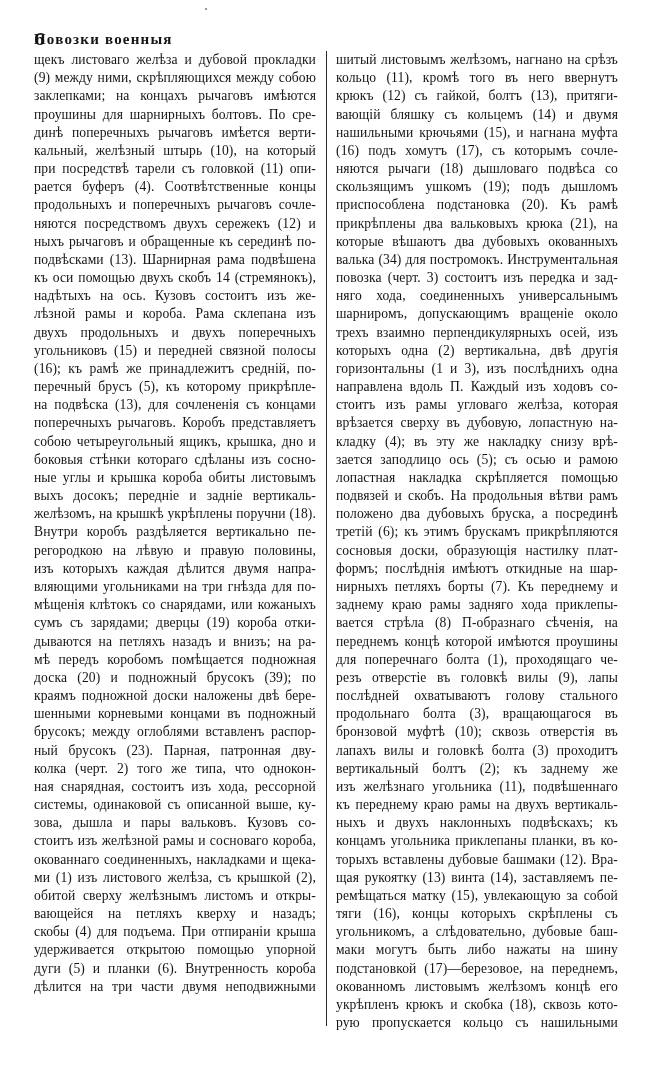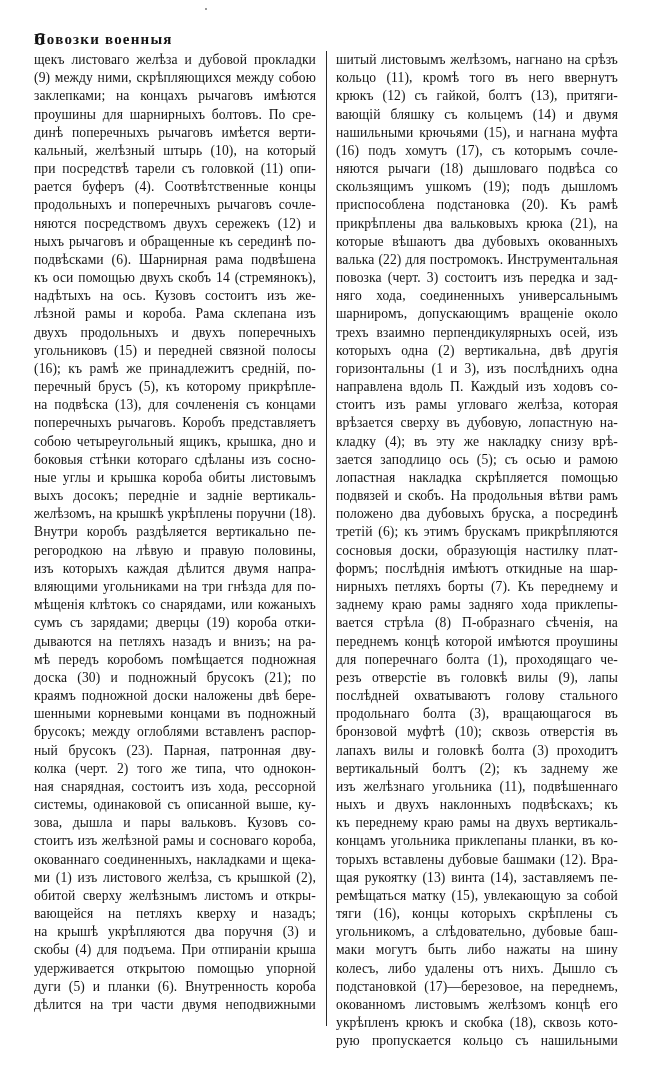--- a/index.html
+++ b/index.html
@@ -33,21 +33,21 @@
         <span class="line">(9) между ними, скрѣпляющихся между собою</span>
         <span class="line">заклепками; на концахъ рычаговъ имѣются</span>
         <span class="line">проушины для шарнирныхъ болтовъ. По сре-</span>
         <span class="line">динѣ поперечныхъ рычаговъ имѣется верти-</span>
         <span class="line">кальный, желѣзный штырь (10), на который</span>
         <span class="line">при посредствѣ тарели съ головкой (11) опи-</span>
         <span class="line">рается буферъ (4). Соотвѣтственные концы</span>
         <span class="line">продольныхъ и поперечныхъ рычаговъ сочле-</span>
         <span class="line">няются посредствомъ двухъ сережекъ (12) и</span>
         <span class="line">ныхъ рычаговъ и обращенные къ серединѣ по-</span>
-        <span class="line">подвѣсками (6). Шарнирная рама подвѣшена</span>
+        <span class="line">подвѣсками (13). Шарнирная рама подвѣшена</span>
         <span class="line">къ оси помощью двухъ скобъ 14 (стремянокъ),</span>
         <span class="line">надѣтыхъ на ось. Кузовъ состоитъ изъ же-</span>
         <span class="line">лѣзной рамы и короба. Рама склепана изъ</span>
         <span class="line">двухъ продольныхъ и двухъ поперечныхъ</span>
         <span class="line">угольниковъ (15) и передней связной полосы</span>
         <span class="line">(16); къ рамѣ же принадлежитъ средній, по-</span>
         <span class="line">перечный брусъ (5), къ которому прикрѣпле-</span>
         <span class="line">на подвѣска (13), для сочлененія съ концами</span>
         <span class="line">поперечныхъ рычаговъ. Коробъ представляетъ</span>
         <span class="line">собою четыреугольный ящикъ, крышка, дно и</span>
@@ -56,54 +56,53 @@
         <span class="line">выхъ досокъ; передніе и задніе вертикаль-</span>
         <span class="line">желѣзомъ, на крышкѣ укрѣплены поручни (18).</span>
         <span class="line">Внутри коробъ раздѣляется вертикально пе-</span>
         <span class="line">регородкою на лѣвую и правую половины,</span>
         <span class="line">изъ которыхъ каждая дѣлится двумя напра-</span>
         <span class="line">вляющими угольниками на три гнѣзда для по-</span>
         <span class="line">мѣщенія клѣтокъ со снарядами, или кожаныхъ</span>
         <span class="line">сумъ съ зарядами; дверцы (19) короба отки-</span>
         <span class="line">дываются на петляхъ назадъ и внизъ; на ра-</span>
         <span class="line">мѣ передъ коробомъ помѣщается подножная</span>
-        <span class="line">доска (30) и подножный брусокъ (21); по</span>
+        <span class="line">доска (20) и подножный брусокъ (39); по</span>
         <span class="line">краямъ подножной доски наложены двѣ бере-</span>
         <span class="line">шенными корневыми концами въ подножный</span>
         <span class="line">брусокъ; между оглоблями вставленъ распор-</span>
         <span class="line">ный брусокъ (23). Парная, патронная дву-</span>
         <span class="line">колка (черт. 2) того же типа, что однокон-</span>
         <span class="line">ная снарядная, состоитъ изъ хода, рессорной</span>
         <span class="line">системы, одинаковой съ описанной выше, ку-</span>
         <span class="line">зова, дышла и пары вальковъ. Кузовъ со-</span>
         <span class="line">стоитъ изъ желѣзной рамы и сосноваго короба,</span>
         <span class="line">окованнаго соединенныхъ, накладками и щека-</span>
         <span class="line">ми (1) изъ листового желѣза, съ крышкой (2),</span>
         <span class="line">обитой сверху желѣзнымъ листомъ и откры-</span>
         <span class="line">вающейся на петляхъ кверху и назадъ;</span>
-        <span class="line">на крышѣ укрѣпляются два поручня (3) и</span>
         <span class="line">скобы (4) для подъема. При отпираніи крыша</span>
         <span class="line">удерживается открытою помощью упорной</span>
         <span class="line">дуги (5) и планки (6). Внутренность короба</span>
         <span class="line">дѣлится на три части двумя неподвижными</span>
       </div>
     <div class="rule"></div>
     <div class="col right" id="col-1">
         <span class="line">шитый листовымъ желѣзомъ, нагнано на срѣзъ</span>
         <span class="line">кольцо (11), кромѣ того въ него ввернутъ</span>
         <span class="line">крюкъ (12) съ гайкой, болтъ (13), притяги-</span>
         <span class="line">вающій бляшку съ кольцемъ (14) и двумя</span>
         <span class="line">нашильными крючьями (15), и нагнана муфта</span>
         <span class="line">(16) подъ хомутъ (17), съ которымъ сочле-</span>
         <span class="line">няются рычаги (18) дышловаго подвѣса со</span>
         <span class="line">скользящимъ ушкомъ (19); подъ дышломъ</span>
         <span class="line">приспособлена подстановка (20). Къ рамѣ</span>
         <span class="line">прикрѣплены два вальковыхъ крюка (21), на</span>
         <span class="line">которые вѣшаютъ два дубовыхъ окованныхъ</span>
-        <span class="line">валька (22) для постромокъ. Инструментальная</span>
+        <span class="line">валька (34) для постромокъ. Инструментальная</span>
         <span class="line">повозка (черт. 3) состоитъ изъ передка и зад-</span>
         <span class="line">няго хода, соединенныхъ универсальнымъ</span>
         <span class="line">шарниромъ, допускающимъ вращеніе около</span>
         <span class="line">трехъ взаимно перпендикулярныхъ осей, изъ</span>
         <span class="line">которыхъ одна (2) вертикальна, двѣ другія</span>
         <span class="line">горизонтальны (1 и 3), изъ послѣднихъ одна</span>
         <span class="line">направлена вдоль П. Каждый изъ ходовъ со-</span>
         <span class="line">стоитъ изъ рамы угловаго желѣза, которая</span>
         <span class="line">врѣзается сверху въ дубовую, лопастную на-</span>
         <span class="line">кладку (4); въ эту же накладку снизу врѣ-</span>
@@ -119,29 +118,28 @@
         <span class="line">вается стрѣла (8) П-образнаго сѣченія, на</span>
         <span class="line">переднемъ концѣ которой имѣются проушины</span>
         <span class="line">для поперечнаго болта (1), проходящаго че-</span>
         <span class="line">резъ отверстіе въ головкѣ вилы (9), лапы</span>
         <span class="line">послѣдней охватываютъ голову стального</span>
         <span class="line">продольнаго болта (3), вращающагося въ</span>
         <span class="line">бронзовой муфтѣ (10); сквозь отверстія въ</span>
         <span class="line">лапахъ вилы и головкѣ болта (3) проходитъ</span>
         <span class="line">вертикальный болтъ (2); къ заднему же</span>
         <span class="line">изъ желѣзнаго угольника (11), подвѣшеннаго</span>
+        <span class="line">къ переднему краю рамы на двухъ вертикаль-</span>
         <span class="line">ныхъ и двухъ наклонныхъ подвѣскахъ; къ</span>
-        <span class="line">къ переднему краю рамы на двухъ вертикаль-</span>
         <span class="line">концамъ угольника приклепаны планки, въ ко-</span>
         <span class="line">торыхъ вставлены дубовые башмаки (12). Вра-</span>
         <span class="line">щая рукоятку (13) винта (14), заставляемъ пе-</span>
         <span class="line">ремѣщаться матку (15), увлекающую за собой</span>
         <span class="line">тяги (16), концы которыхъ скрѣплены съ</span>
         <span class="line">угольникомъ, а слѣдовательно, дубовые баш-</span>
         <span class="line">маки могутъ быть либо нажаты на шину</span>
-        <span class="line">колесъ, либо удалены отъ нихъ. Дышло съ</span>
         <span class="line">подстановкой (17)—березовое, на переднемъ,</span>
         <span class="line">окованномъ листовымъ желѣзомъ концѣ его</span>
         <span class="line">укрѣпленъ крюкъ и скобка (18), сквозь кото-</span>
         <span class="line">рую пропускается кольцо съ нашильными</span>
       </div>
   </div>
 </div>
 
 </body></html>

